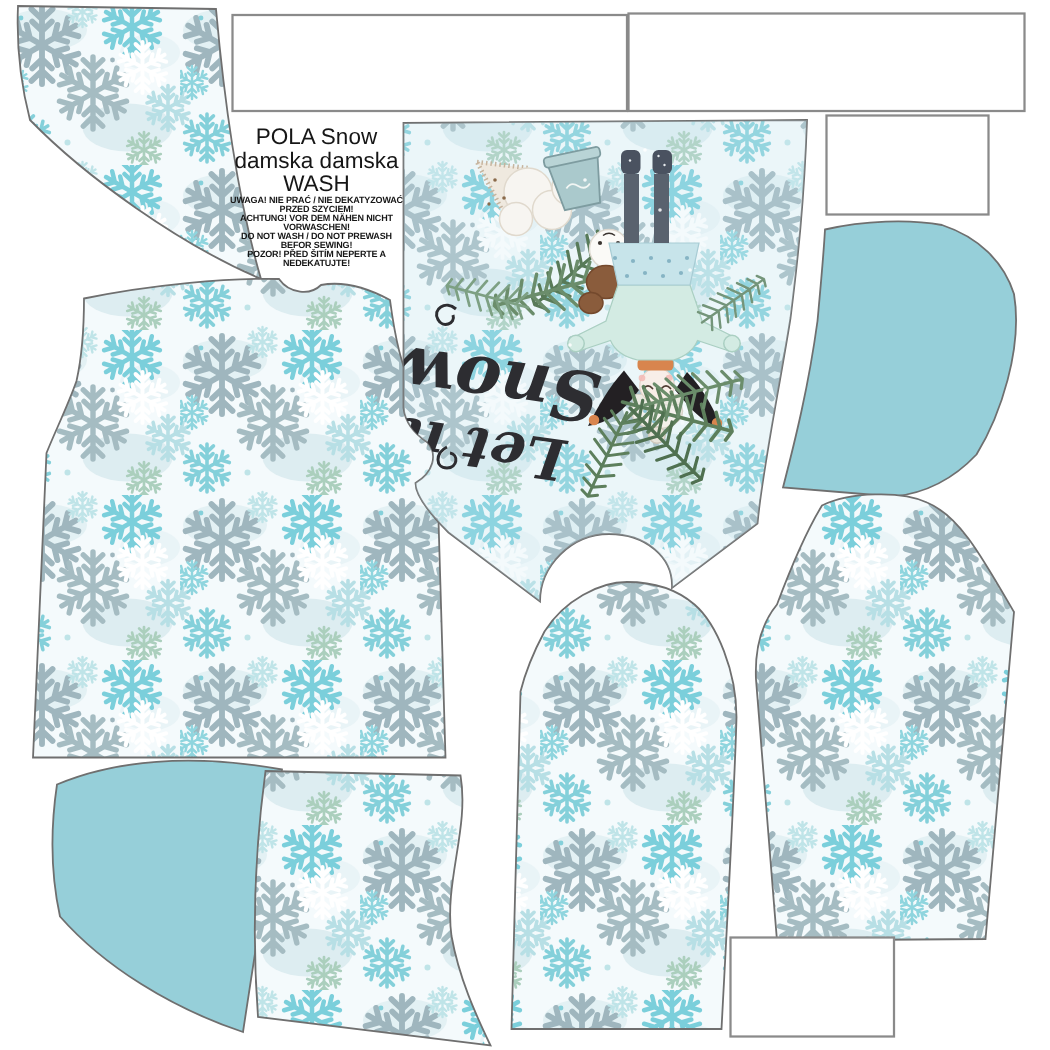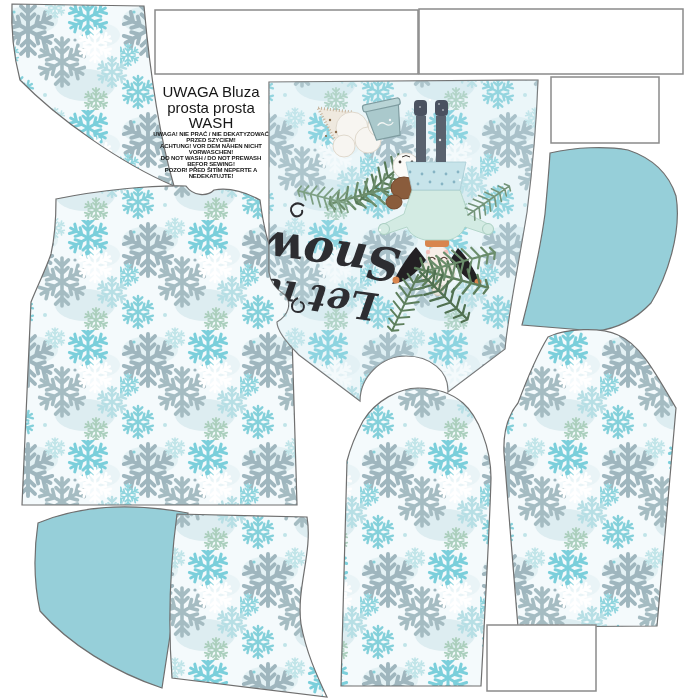--- a/index.html
+++ b/index.html
@@ -171,22 +171,22 @@
     <path d="M298,298 c-8,4 -8,14 0,14 c7,0 8,-9 2,-10" fill="none" stroke="#2d2d31" stroke-width="2"></path>
   </g>
 
   <rect x="155" y="10" width="263" height="64" fill="#ffffff" stroke="#8a8a8a" stroke-width="1.5"></rect>
   <rect x="419" y="9" width="264" height="65" fill="#ffffff" stroke="#8a8a8a" stroke-width="1.5"></rect>
   <rect x="551" y="77" width="108" height="66" fill="#ffffff" stroke="#8a8a8a" stroke-width="1.5"></rect>
   <rect x="487" y="625" width="109" height="66" fill="#ffffff" stroke="#8a8a8a" stroke-width="1.5"></rect>
 </svg>
 
 <div class="label-block">
-  <div class="label-title">UWAGA Bluza</div>
-  <div class="label-title">prosta prosta</div>
+  <div class="label-title">POLA Snow</div>
+  <div class="label-title">damska damska</div>
   <div class="label-title">WASH</div>
   <div class="label-warn">UWAGA! NIE PRAĆ / NIE DEKATYZOWAĆ</div>
   <div class="label-warn">PRZED SZYCIEM!</div>
   <div class="label-warn">ACHTUNG! VOR DEM NÄHEN NICHT</div>
   <div class="label-warn">VORWASCHEN!</div>
   <div class="label-warn">DO NOT WASH / DO NOT PREWASH</div>
   <div class="label-warn">BEFOR SEWING!</div>
   <div class="label-warn">POZOR! PŘED ŠITÍM NEPERTE A</div>
   <div class="label-warn">NEDEKATUJTE!</div>
 </div>

